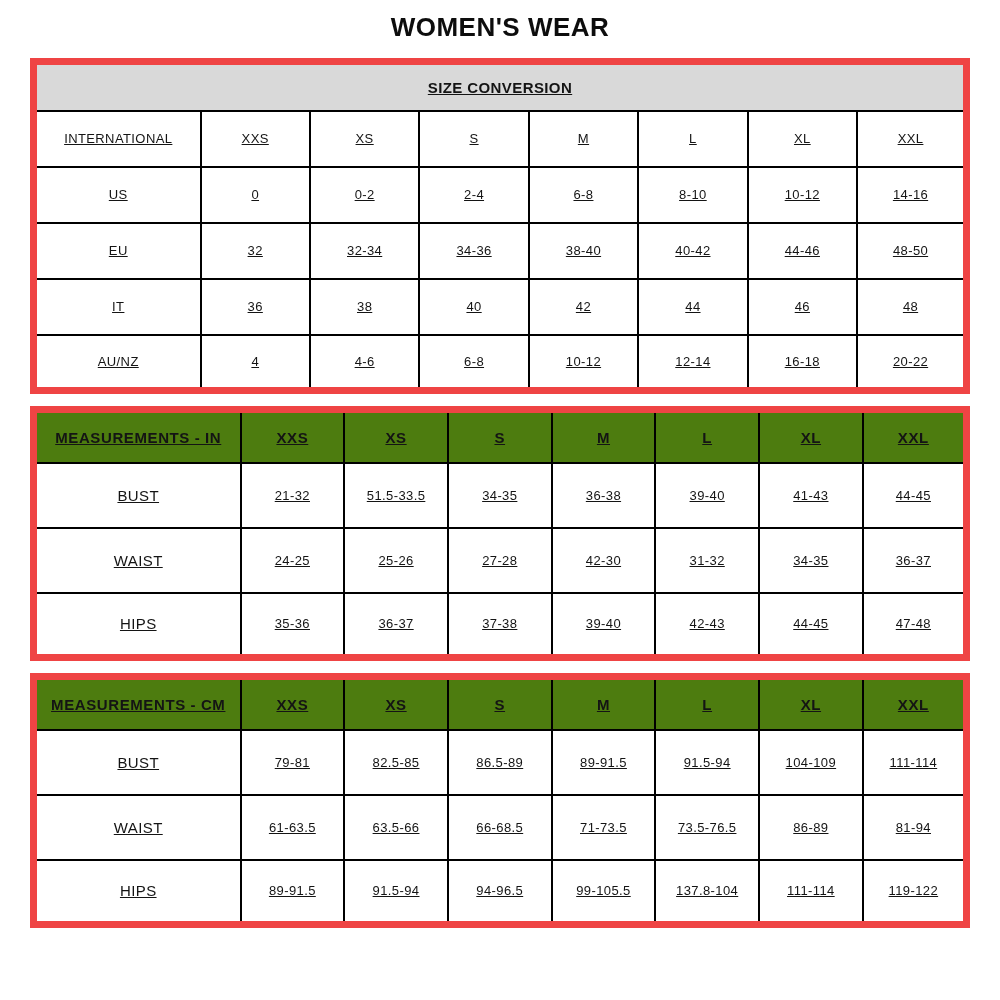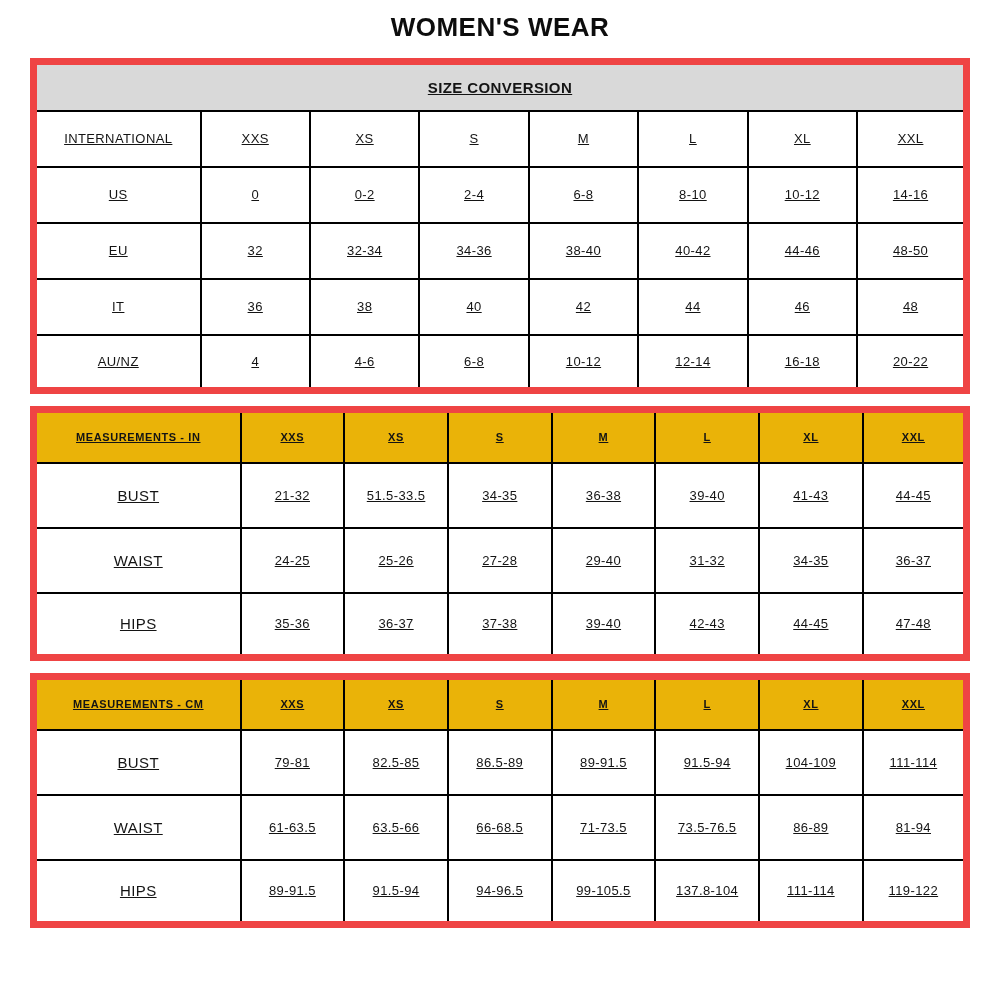--- a/index.html
+++ b/index.html
@@ -37,23 +37,23 @@
   .banner-cell {
     background: #d9d9d9;
     font-weight: 700;
     font-size: 15px;
     letter-spacing: 0.8px;
     height: 49px;
   }
   .t1 .data-row td { height: 56px; }
   .t1 .row-label, .t1 .value-cell { font-size: 13px; }
   .m-header td {
-    background: #eab308;
+    background: #4d7c0f;
     font-weight: 700;
-    font-size: 11px;
+    font-size: 15px;
     height: 53px;
     letter-spacing: 0.6px;
   }
   .m-tbl .data-row td { height: 65px; }
   .m-tbl .row-label { font-size: 15px; }
   .m-tbl .value-cell { font-size: 13px; }
 </style>
 </head>
 <body>
 
@@ -151,21 +151,21 @@
           <td class="value-cell">36-38</td>
           <td class="value-cell">39-40</td>
           <td class="value-cell">41-43</td>
           <td class="value-cell">44-45</td>
         </tr>
         <tr class="data-row">
           <td class="row-label">WAIST</td>
           <td class="value-cell">24-25</td>
           <td class="value-cell">25-26</td>
           <td class="value-cell">27-28</td>
-          <td class="value-cell">29-40</td>
+          <td class="value-cell">42-30</td>
           <td class="value-cell">31-32</td>
           <td class="value-cell">34-35</td>
           <td class="value-cell">36-37</td>
         </tr>
         <tr class="data-row">
           <td class="row-label">HIPS</td>
           <td class="value-cell">35-36</td>
           <td class="value-cell">36-37</td>
           <td class="value-cell">37-38</td>
           <td class="value-cell">39-40</td>

